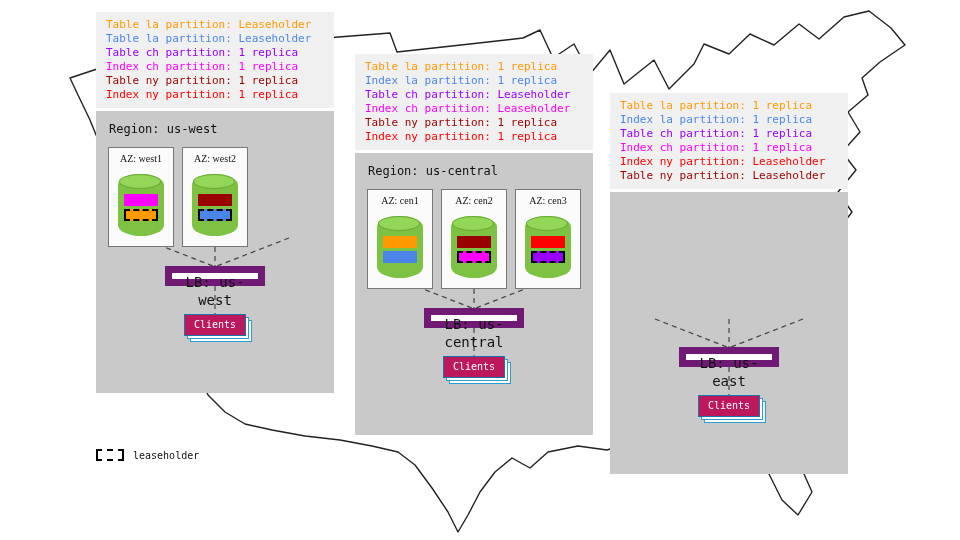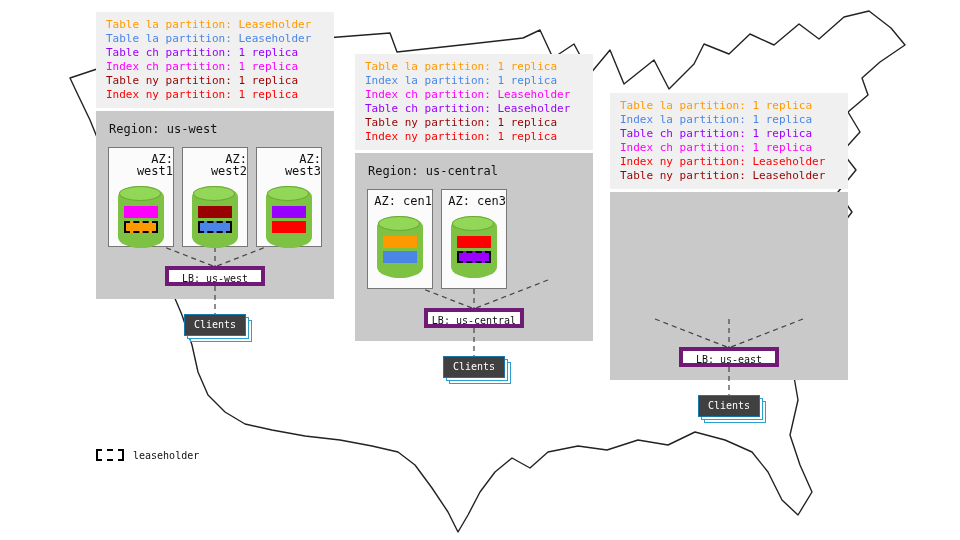--- a/index.html
+++ b/index.html
@@ -4,40 +4,40 @@
 <style>
   html,body{margin:0;padding:0;background:#fff;}
   .stage{position:relative;width:960px;height:540px;overflow:hidden;
          font-family:"DejaVu Sans Mono","Liberation Mono",monospace;background:#fff;padding-left:19px;}
   .map-svg{position:absolute;left:0;top:0;}
 
   .info-panel{position:absolute;width:238px;background:#f0f0f0;
               padding:6px 0 6px 10px;box-sizing:border-box;z-index:2;}
   .info-line{font-size:11px;line-height:14px;white-space:pre;}
 
-  .region-panel{position:absolute;width:238px;height:188px;background:#c9c9c9;z-index:2;}
+  .region-panel{position:absolute;width:238px;height:282px;background:#c9c9c9;z-index:2;}
   .region-title{font-size:12px;color:#111;padding:11px 0 0 13px;}
 
   .az-row{position:absolute;top:36px;left:12px;display:flex;gap:8px;}
   .az-box{width:66px;height:100px;background:#fbfbfb;border:1px solid #777;box-sizing:border-box;}
-  .az-label{font-size:12px;text-align:right;padding-top:5px;line-height:12px;color:#111;}
+  .az-label{font-size:10px;text-align:center;padding-top:5px;line-height:12px;color:#111;font-family:Liberation Serif, serif;}
 
   .cylinder{position:relative;width:46px;height:62px;margin:9px auto 0;background:#7dc242;
             border-radius:23px/11px;box-sizing:border-box;padding-top:20px;}
   .cylinder::before{content:"";position:absolute;top:0;left:1px;width:42px;height:15px;
             border-radius:50%;background:#93d758;border:1px solid #6aa934;box-sizing:border-box;}
   .p-bar{width:34px;height:12px;margin:0 auto 3px;box-sizing:border-box;position:relative;}
   .p-bar.leaseholder{border:2px dashed #000;}
 
   .connectors{position:absolute;left:0;top:0;width:238px;height:250px;pointer-events:none;}
 
   .lb-box{position:absolute;left:69px;top:155px;width:100px;height:20px;background:#fff;
-          border:4px solid #701a75;box-sizing:border-box;font-size:10px;text-align:center;
+          border:7px solid #701a75;box-sizing:border-box;font-size:14px;text-align:center;
           line-height:18px;color:#111;}
-  .clients-box{position:absolute;left:88px;top:203px;width:62px;height:22px;background:#404040;
+  .clients-box{position:absolute;left:88px;top:203px;width:62px;height:22px;background:#be185d;
           border:1px solid #1777ad;box-sizing:border-box;color:#fff;font-size:10px;
           text-align:center;line-height:20px;
           box-shadow:3px 3px 0 -1px #fff,3px 3px 0 0 #2a9fd4,6px 6px 0 -1px #fff,6px 6px 0 0 #2a9fd4;}
 
   .legend{position:absolute;left:96px;top:449px;display:flex;align-items:center;gap:9px;z-index:2;}
   .legend-swatch{width:24px;height:8px;border:2px dashed #000;background:transparent;}
   .legend-label{font-size:10px;color:#111;}
 </style>
 </head>
 <body>
@@ -86,57 +86,57 @@
           <div class="p-bar leaseholder" style="background-color: rgb(255, 153, 0);"></div>
         </div>
       </div>
       <div class="az-box">
         <div class="az-label">AZ: west2</div>
         <div class="cylinder">
           <div class="p-bar" style="background-color: rgb(153, 0, 0);"></div>
           <div class="p-bar leaseholder" style="background-color: rgb(74, 134, 232);"></div>
         </div>
       </div>
-      <div class="az-box">
-        <div class="az-label">AZ: west3</div>
-        <div class="cylinder">
-          <div class="p-bar" style="background-color: rgb(153, 0, 255);"></div>
-          <div class="p-bar" style="background-color: rgb(255, 0, 0);"></div>
-        </div>
-      </div>
     </div>
     <div class="lb-box">LB: us-west</div>
     <div class="clients-box">Clients</div>
   </div>
 
   <div class="info-panel" style="left:355px;top:54px">
     <div class="info-line" style="color: rgb(255, 153, 0);">Table la partition: 1 replica</div>
     <div class="info-line" style="color: rgb(74, 134, 232);">Index la partition: 1 replica</div>
+    <div class="info-line" style="color: rgb(153, 0, 255);">Table ch partition: Leaseholder</div>
     <div class="info-line" style="color: rgb(255, 0, 255);">Index ch partition: Leaseholder</div>
-    <div class="info-line" style="color: rgb(153, 0, 255);">Table ch partition: Leaseholder</div>
     <div class="info-line" style="color: rgb(153, 0, 0);">Table ny partition: 1 replica</div>
     <div class="info-line" style="color: rgb(255, 0, 0);">Index ny partition: 1 replica</div>
   </div>
 
   <div class="region-panel" style="left:355px;top:153px">
     <div class="region-title">Region: us-central</div>
     <svg class="connectors" viewBox="0 0 238 250">
       <g stroke="#444" stroke-width="1.2" stroke-dasharray="5,4" fill="none">
         <line x1="45" y1="127" x2="117" y2="155"></line>
         <line x1="119" y1="127" x2="119" y2="155"></line>
         <line x1="193" y1="127" x2="121" y2="155"></line>
         <line x1="119" y1="175" x2="119" y2="203"></line>
       </g>
     </svg>
     <div class="az-row">
       <div class="az-box">
         <div class="az-label">AZ: cen1</div>
         <div class="cylinder">
           <div class="p-bar" style="background-color: rgb(255, 153, 0);"></div>
           <div class="p-bar" style="background-color: rgb(74, 134, 232);"></div>
+        </div>
+      </div>
+      <div class="az-box">
+        <div class="az-label">AZ: cen2</div>
+        <div class="cylinder">
+          <div class="p-bar" style="background-color: rgb(153, 0, 0);"></div>
+          <div class="p-bar leaseholder" style="background-color: rgb(255, 0, 255);"></div>
         </div>
       </div>
       <div class="az-box">
         <div class="az-label">AZ: cen3</div>
         <div class="cylinder">
           <div class="p-bar" style="background-color: rgb(255, 0, 0);"></div>
           <div class="p-bar leaseholder" style="background-color: rgb(153, 0, 255);"></div>
         </div>
       </div>
     </div>

